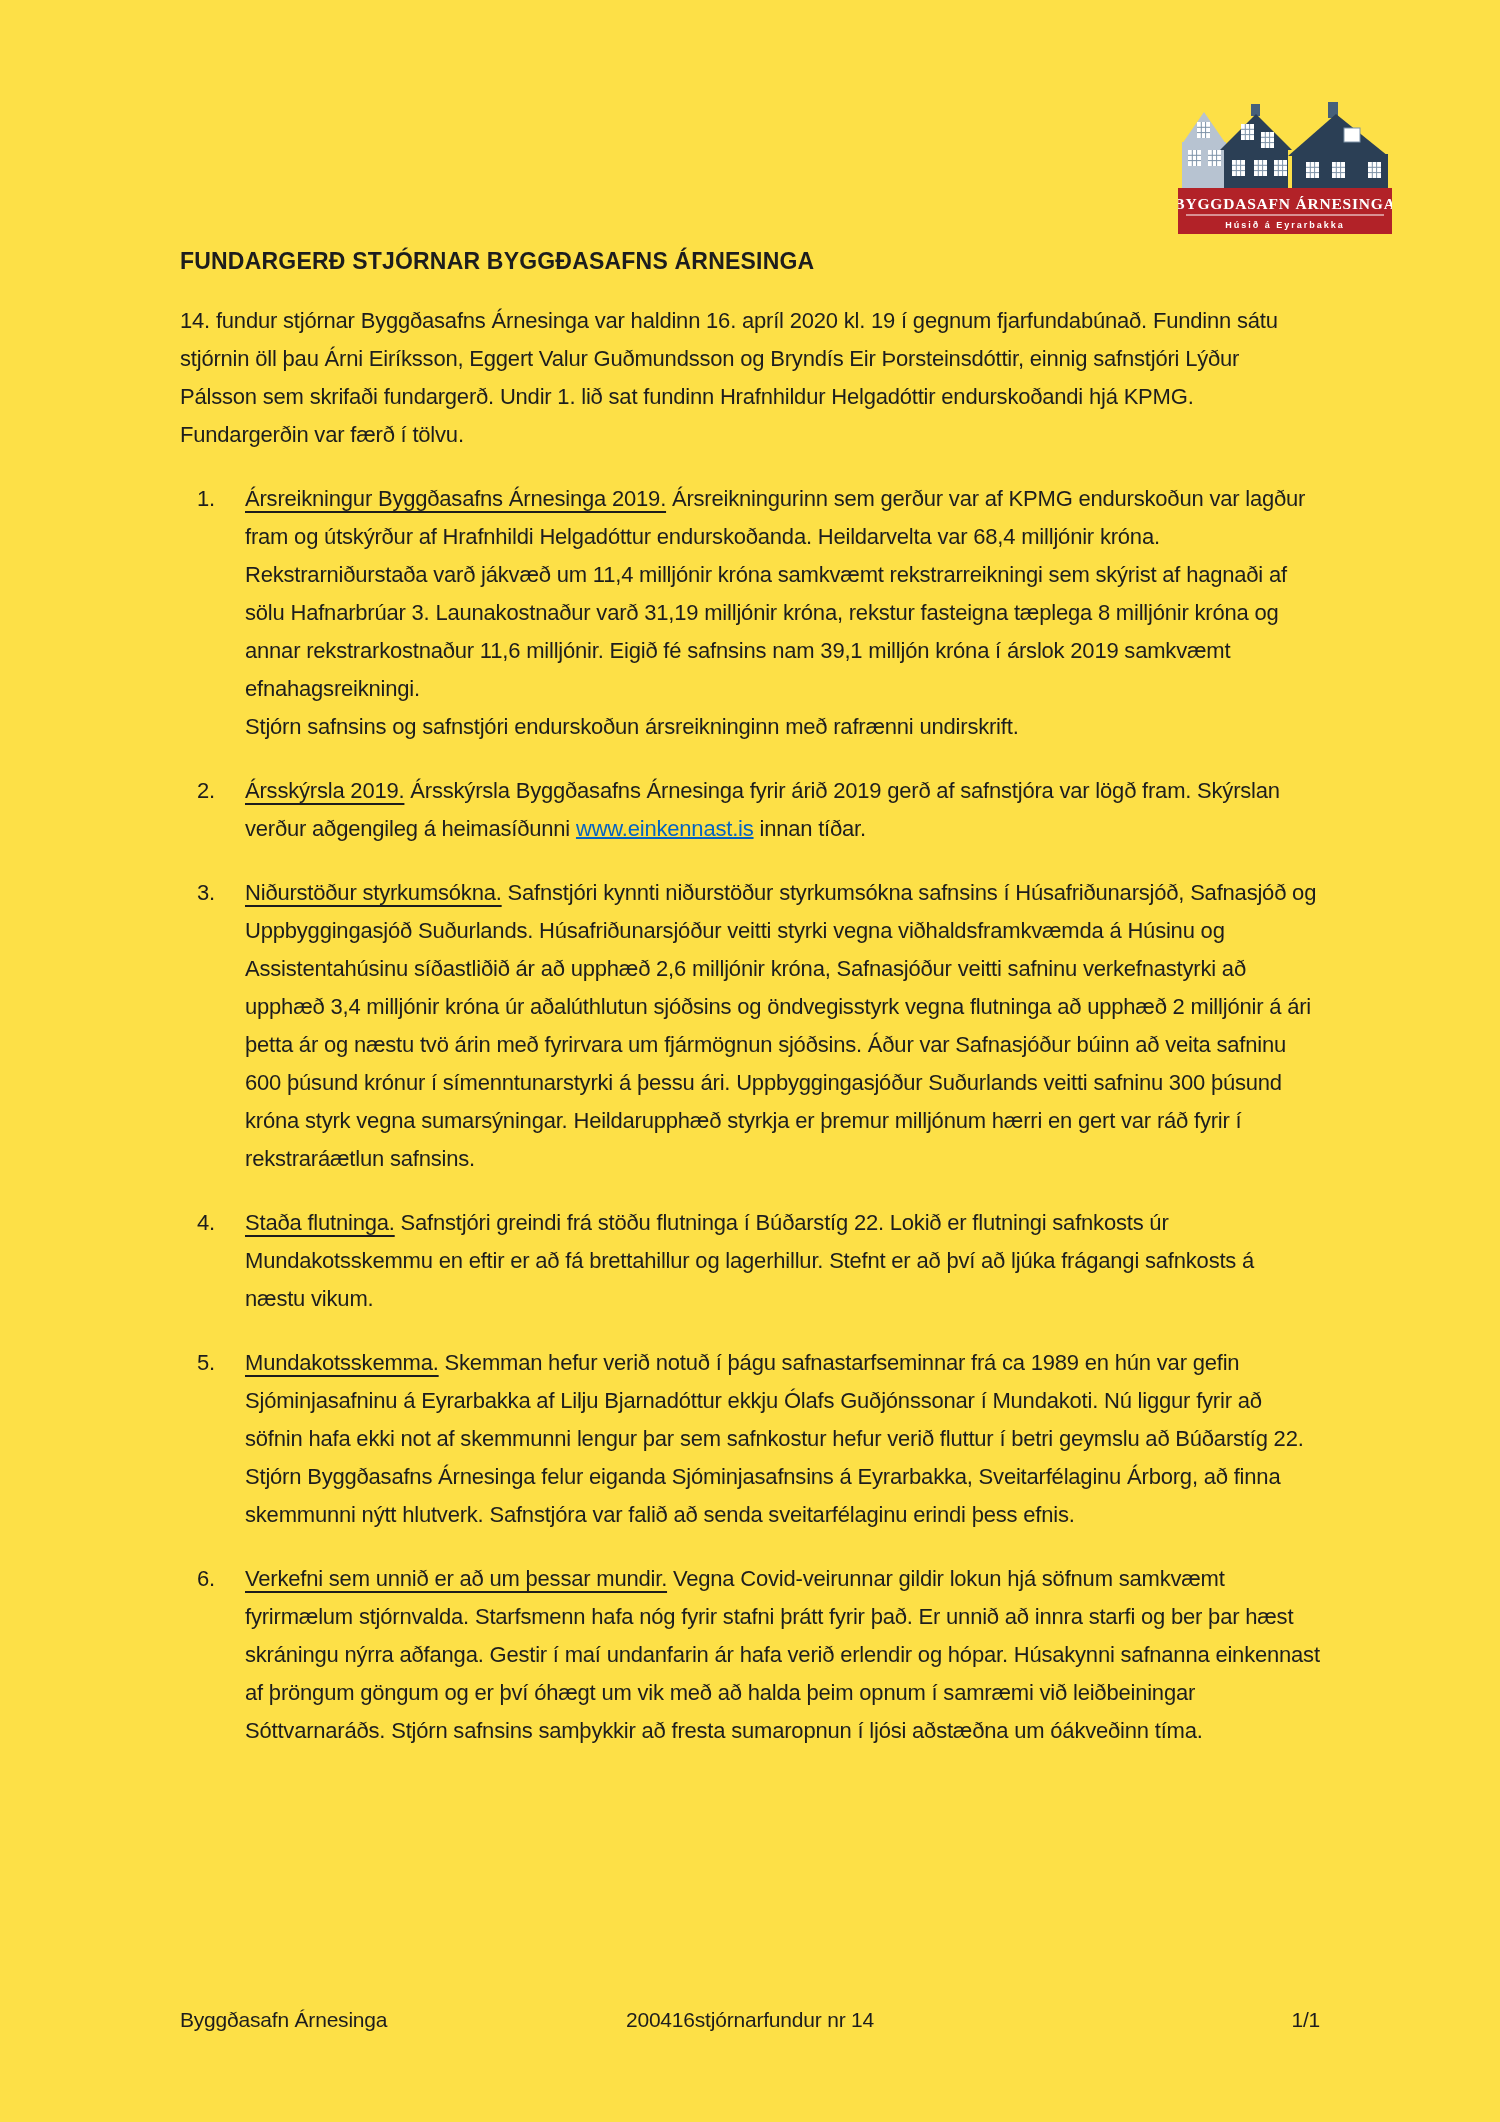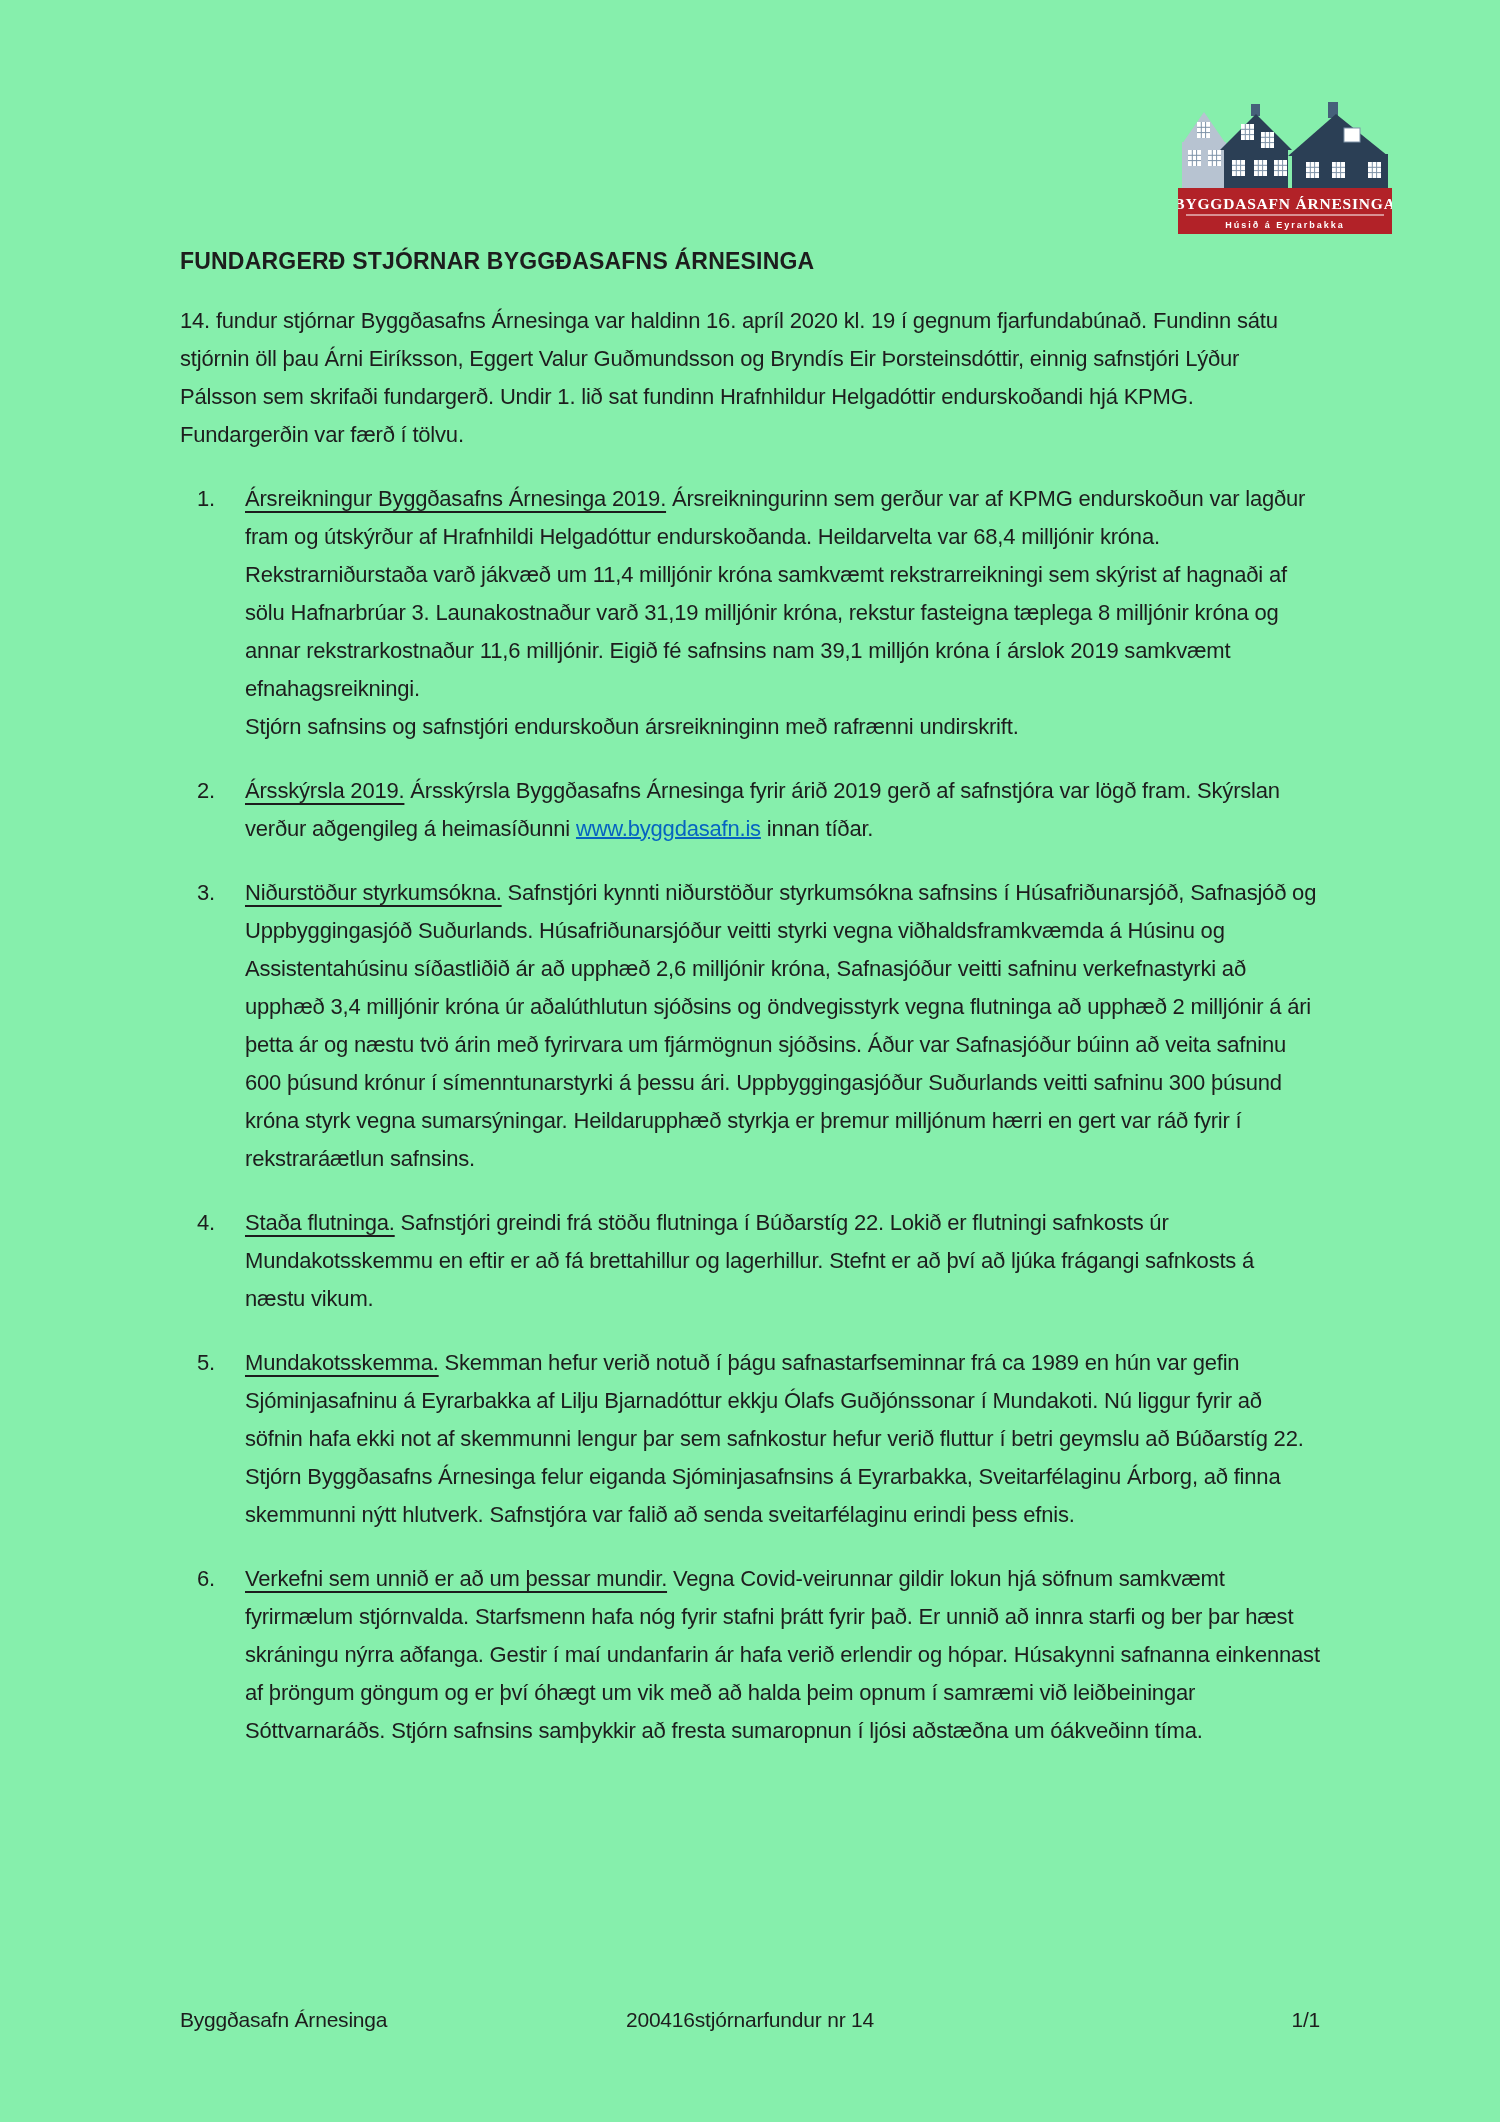--- a/index.html
+++ b/index.html
@@ -1,17 +1,17 @@
 <!DOCTYPE html>
 <html><head>
 <meta charset="utf-8">
 <style>
   html,body { margin:0; padding:0; background:#ffffff; }
   .page {
-    position:relative; width:1500px; height:2122px; background:#86efac;
+    position:relative; width:1500px; height:2122px; background:#fde047;
     font-family:"Liberation Sans", sans-serif; color:#1d1d1d; overflow:hidden;
   }
   .logo-wrap { position:absolute; left:1178px; top:102px; width:214px; height:134px; }
   .content { position:absolute; left:180px; top:230px; width:1140px; }
   .doc-title {
     font-size:23px; font-weight:bold; letter-spacing:0.2px;
     line-height:38px; margin:12px 0 22px 0;
   }
   .para, .item, .closing { font-size:22px; line-height:38px; letter-spacing:-0.2px; }
   .para { margin:0 0 26px 0; }
@@ -95,21 +95,21 @@
     <div class="list">
 
       <div class="item">
         <span class="num">1.</span>
         <span class="heading">Ársreikningur Byggðasafns Árnesinga 2019.</span><span>  Ársreikningurinn sem gerður var af KPMG endurskoðun var lagður fram og útskýrður af Hrafnhildi Helgadóttur endurskoðanda. Heildarvelta var 68,4 milljónir króna. Rekstrarniðurstaða varð jákvæð um 11,4 milljónir króna samkvæmt rekstrarreikningi sem skýrist af hagnaði af sölu Hafnarbrúar 3.  Launakostnaður varð 31,19 milljónir króna, rekstur fasteigna tæplega 8 milljónir króna og annar rekstrarkostnaður 11,6 milljónir. Eigið fé safnsins nam 39,1 milljón króna í árslok 2019 samkvæmt efnahagsreikningi.</span>
         <div class="cont">Stjórn safnsins og safnstjóri endurskoðun ársreikninginn með rafrænni undirskrift.</div>
       </div>
 
       <div class="item">
         <span class="num">2.</span>
-        <span class="heading">Ársskýrsla 2019.</span><span> Ársskýrsla Byggðasafns Árnesinga fyrir árið 2019 gerð af safnstjóra var lögð fram. Skýrslan verður aðgengileg á heimasíðunni </span><a class="link">www.byggdasafn.is</a><span> innan tíðar.</span>
+        <span class="heading">Ársskýrsla 2019.</span><span> Ársskýrsla Byggðasafns Árnesinga fyrir árið 2019 gerð af safnstjóra var lögð fram. Skýrslan verður aðgengileg á heimasíðunni </span><a class="link">www.einkennast.is</a><span> innan tíðar.</span>
       </div>
 
       <div class="item">
         <span class="num">3.</span>
         <span class="heading">Niðurstöður styrkumsókna.</span><span> Safnstjóri kynnti niðurstöður styrkumsókna safnsins í Húsafriðunarsjóð, Safnasjóð og Uppbyggingasjóð Suðurlands. Húsafriðunarsjóður veitti styrki vegna viðhaldsframkvæmda á Húsinu og Assistentahúsinu síðastliðið ár að upphæð 2,6 milljónir króna, Safnasjóður veitti safninu verkefnastyrki að upphæð 3,4 milljónir króna úr aðalúthlutun sjóðsins og öndvegisstyrk vegna flutninga að upphæð 2 milljónir á ári þetta ár og næstu tvö árin með fyrirvara um fjármögnun sjóðsins. Áður var Safnasjóður búinn að veita safninu 600 þúsund krónur í símenntunarstyrki á þessu ári. Uppbyggingasjóður Suðurlands veitti safninu 300 þúsund króna styrk vegna sumarsýningar. Heildarupphæð styrkja er þremur milljónum hærri en gert var ráð fyrir í rekstraráætlun safnsins.</span>
       </div>
 
       <div class="item">
         <span class="num">4.</span>
         <span class="heading">Staða flutninga.</span><span> Safnstjóri greindi frá stöðu flutninga í Búðarstíg 22. Lokið er flutningi safnkosts úr Mundakotsskemmu en eftir er að fá brettahillur og lagerhillur.  Stefnt er að því að ljúka frágangi safnkosts á næstu vikum.</span>

